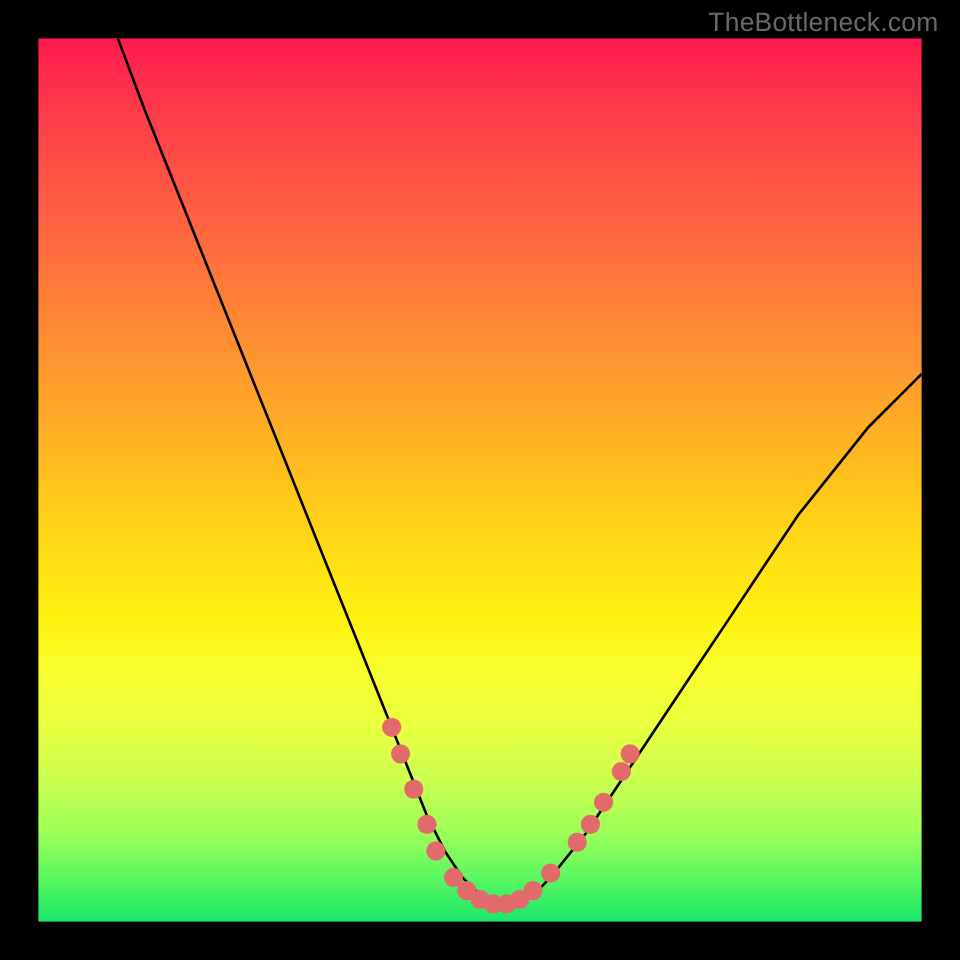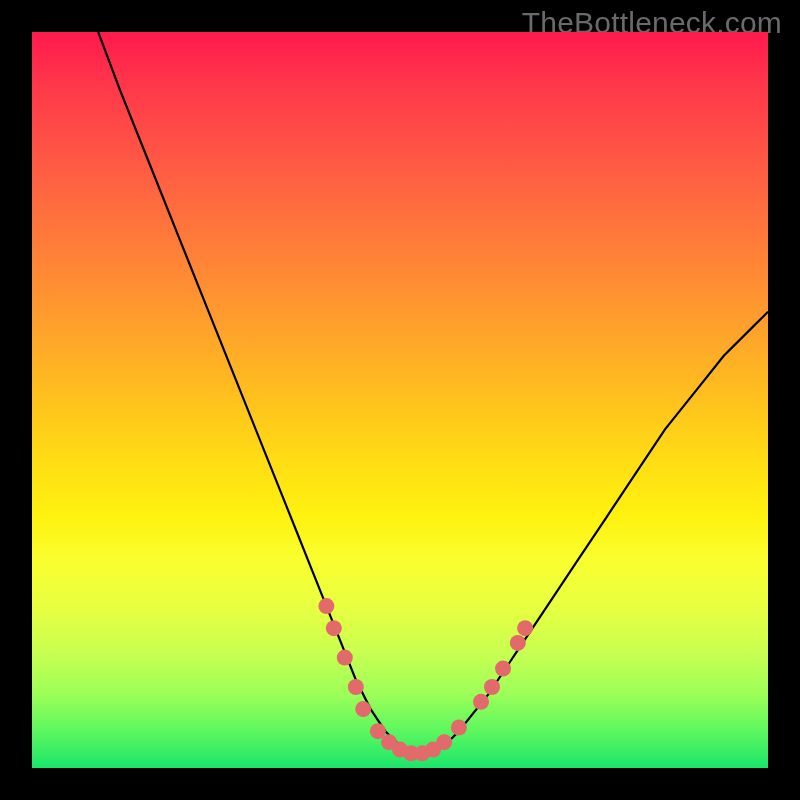--- a/index.html
+++ b/index.html
@@ -41,21 +41,21 @@
       #9cff58 90%,
       #5cf760 95%,
       #1ae66a 100%
     );
   }
   .watermark {
     position: absolute;
     top: 6px;
     right: 18px;
     color: #6a6a6a;
-    font-size: 30px;
+    font-size: 22px;
     font-weight: 500;
     letter-spacing: 0.2px;
     text-align: right;
   }
   svg.curve {
     position: absolute;
     top: 0;
     left: 0;
     width: 736px;
     height: 736px;

